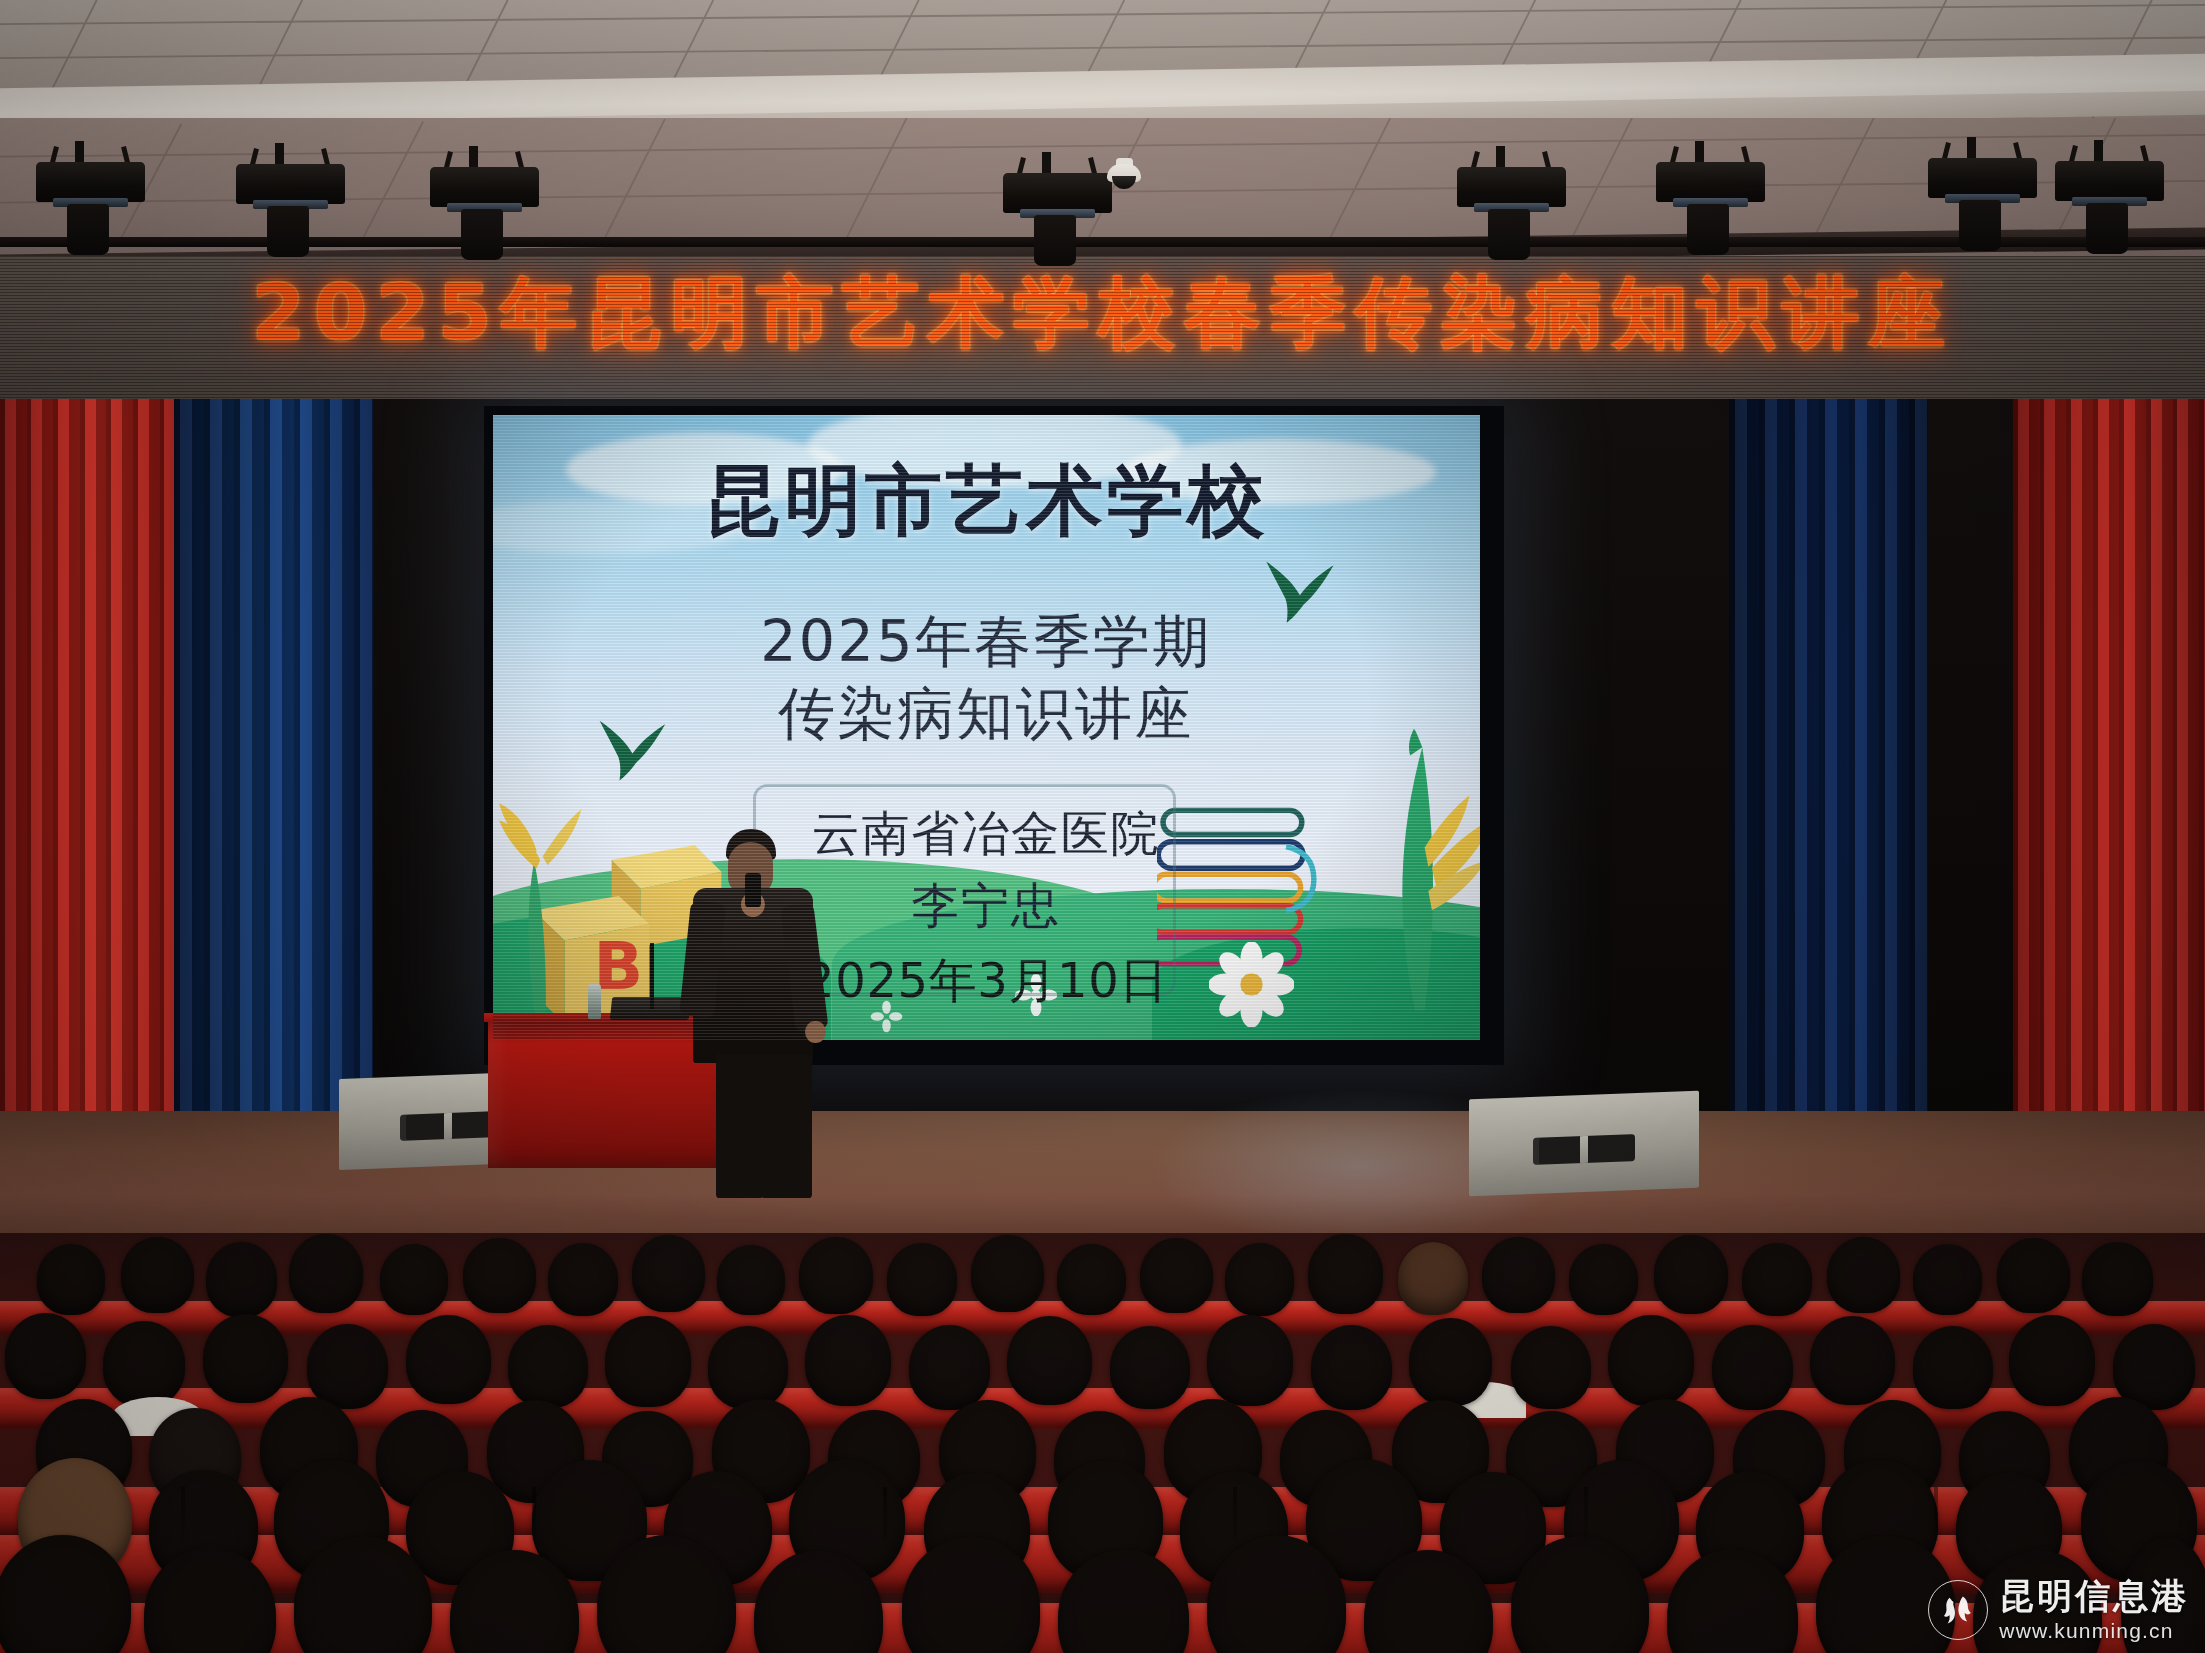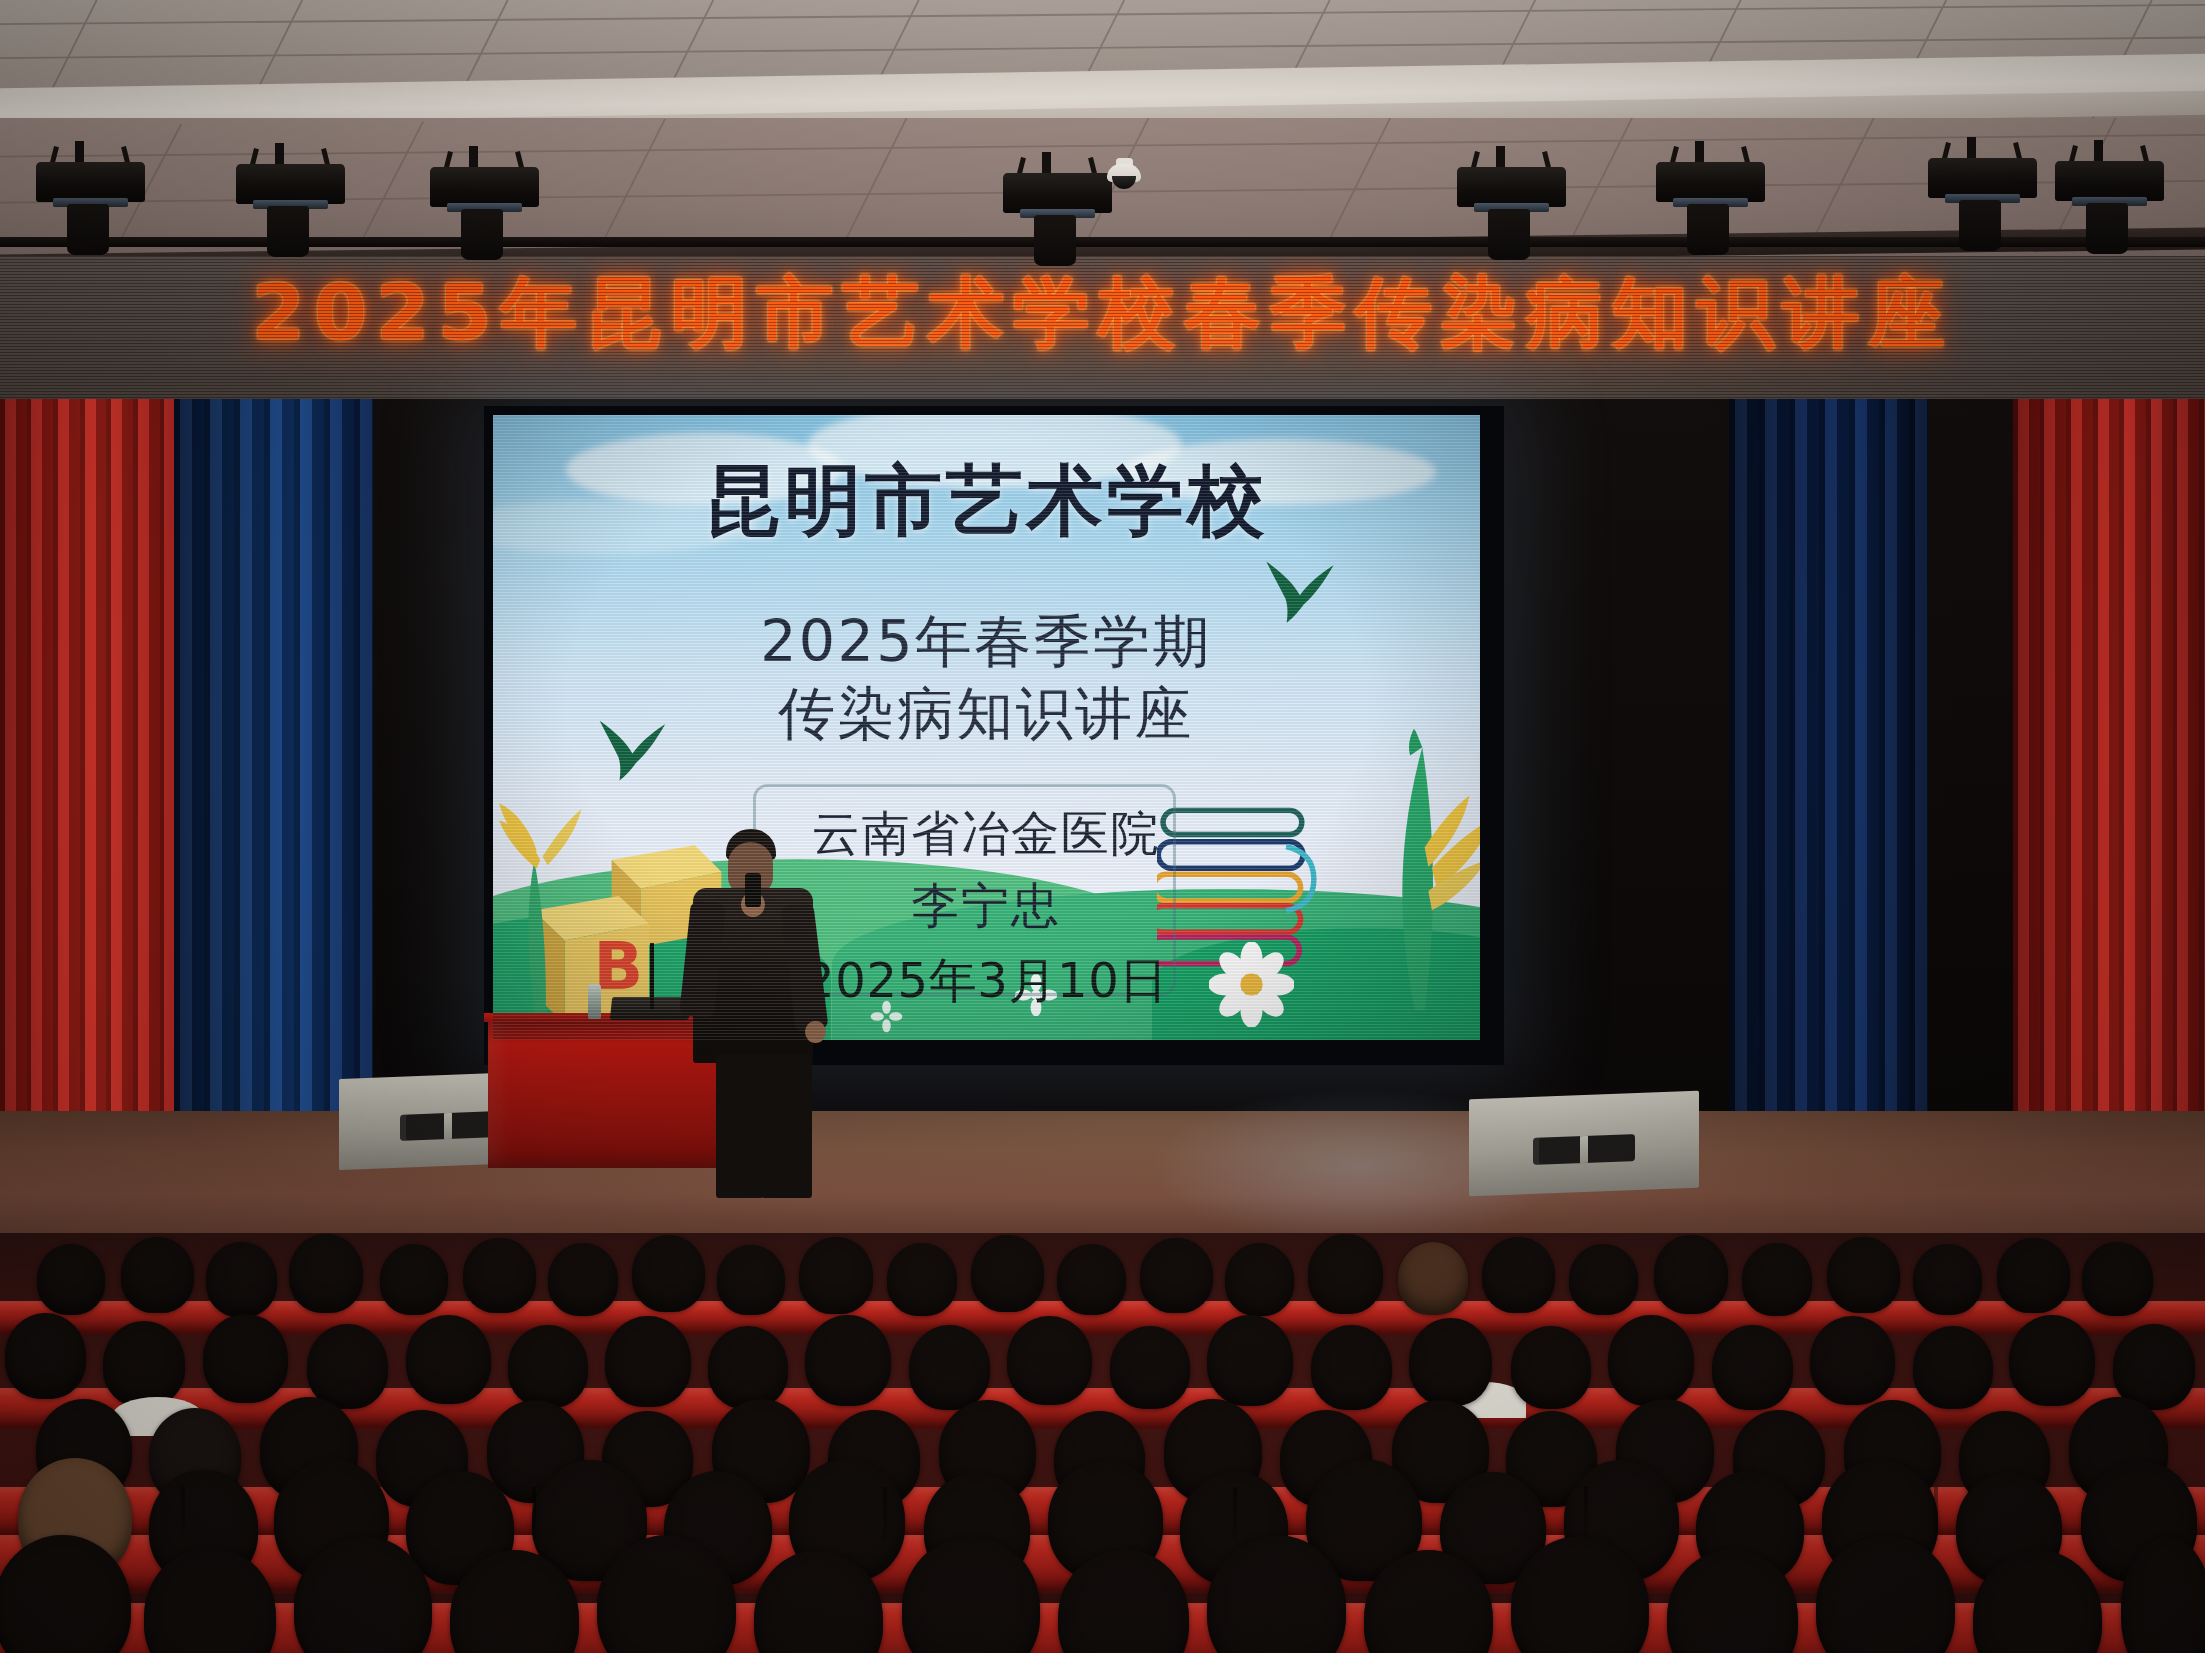--- a/index.html
+++ b/index.html
@@ -763,16 +763,32 @@
     <div class="head" style="left:2121px;top:303px;width:91px;height:145px;"></div>
 
     <div class="seat-div" style="left:181px;top:254px;height:54px;"></div>
     <div class="seat-div" style="left:532px;top:254px;height:54px;"></div>
     <div class="seat-div" style="left:883px;top:254px;height:54px;"></div>
     <div class="seat-div" style="left:1233px;top:254px;height:54px;"></div>
     <div class="seat-div" style="left:1584px;top:254px;height:54px;"></div>
     <div class="seat-div" style="left:1934px;top:254px;height:54px;"></div>
   </div>
 
+  <div class="watermark">
+    <div class="wm-logo">
+      <svg width="44" height="44" viewBox="0 0 72 72">
+        <g fill="#ffffff">
+          <path d="M22 16 c-4 4 -6 10 -5 16 c1 6 -1 10 -4 14 c3 2 7 1 9 -2 c1 5 0 10 -3 14 c5 -1 9 -5 11 -10 c2 -6 1 -12 -1 -18 c-1 -5 -2 -10 -7 -14 z"></path>
+          <path d="M44 14 c5 3 8 9 8 15 c0 5 2 9 5 12 c-3 3 -7 3 -10 0 c0 5 1 10 4 14 c-5 -1 -10 -4 -12 -9 c-3 -6 -3 -13 -1 -19 c1 -5 3 -9 6 -13 z"></path>
+          <circle cx="26" cy="24" r="2.6"></circle>
+          <circle cx="47" cy="23" r="2.6"></circle>
+        </g>
+      </svg>
+    </div>
+    <div class="wm-text">
+      <div class="wm-cn">昆明信息港</div>
+      <div class="wm-url">www.kunming.cn</div>
+    </div>
+  </div>
 
   <div class="grade"></div>
 </div>
 
 
 </body></html>

